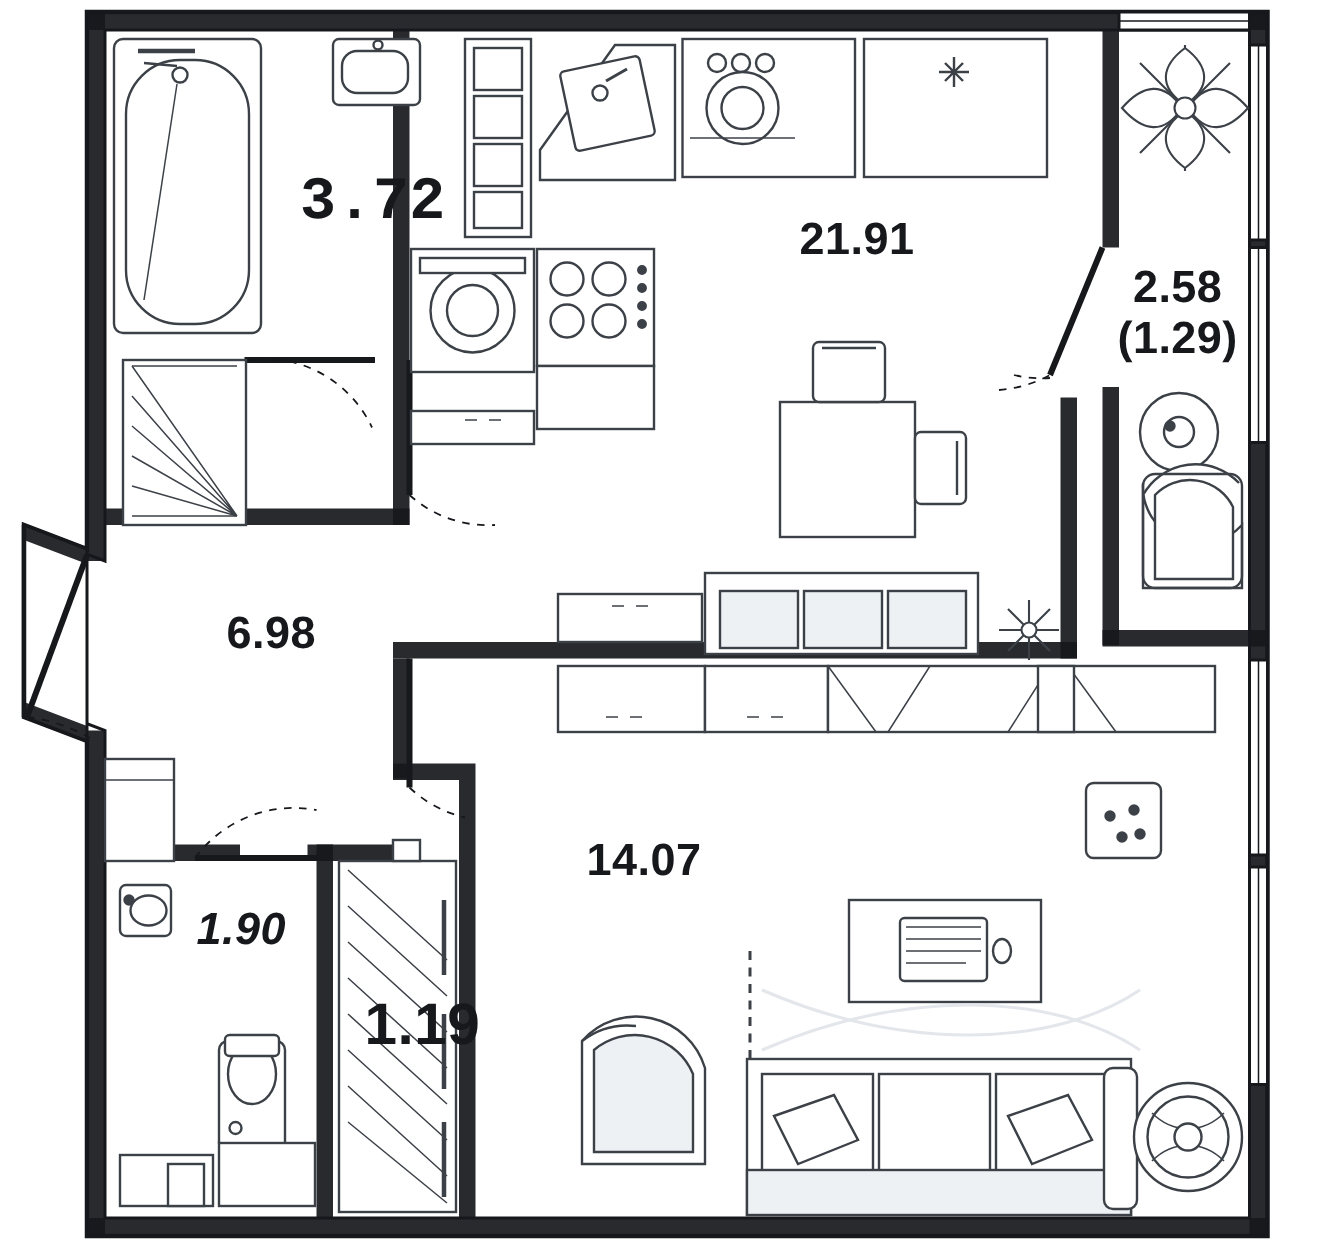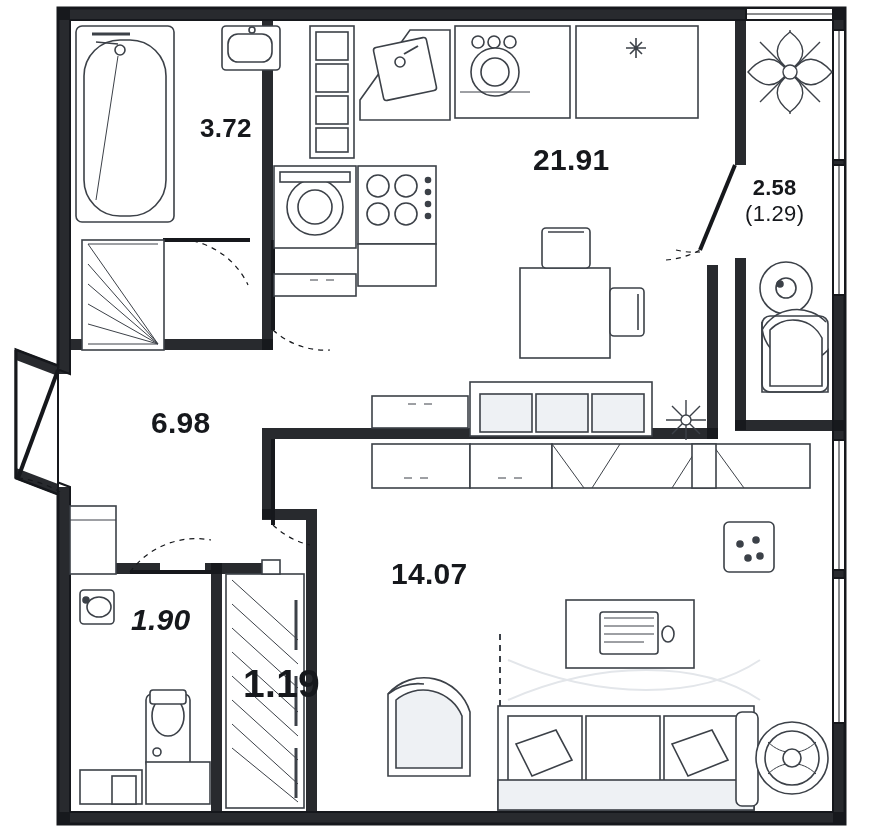--- a/index.html
+++ b/index.html
@@ -25,21 +25,21 @@
   .area-label {
     position: absolute;
     color: #16181c;
     font-weight: bold;
     white-space: nowrap;
     letter-spacing: 0.3px;
   }
   .area-label .sub {
     display: block;
     text-align: left;
-    font-weight: normal;
+    font-weight: bold;
   }
 </style>
 </head>
 <body>
 
 <div id="plan">
 
   <svg width="881" height="832" viewBox="0 0 881 832">
     <g>
 
@@ -268,25 +268,25 @@
       <rect x="70" y="506" width="46" height="68" fill="#ffffff" stroke="#3c4148"></rect>
       <path d="M70 520 L116 520" stroke="#3c4148" stroke-width="1"></path>
 
       <rect x="226" y="574" width="78" height="234" fill="#ffffff" stroke="#3c4148"></rect>
       <path d="M232 580 L298 640 M232 604 L298 664 M232 628 L298 688 M232 652 L298 712 M232 676 L298 736 M232 700 L298 760 M232 724 L298 784 M232 748 L298 802" stroke="#3c4148" stroke-width="1"></path>
       <path d="M296 600 L296 650 M296 676 L296 726 M296 748 L296 798" stroke="#3c4148" stroke-width="3"></path>
       <rect x="262" y="560" width="18" height="14" fill="#ffffff" stroke="#3c4148"></rect>
     </g>
   </svg>
 
-  <div class="area-label" style="left:200px; top:113px; font-size:26px;">3.72</div>
+  <div class="area-label" style="left:200px; top:113px; font-size:40px;font-family:Liberation Mono, monospace;">3.72</div>
 
   <div class="area-label" style="left:533px; top:143px; font-size:30px;">21.91</div>
 
-  <div class="area-label" style="left:745px; top:175px; font-size:22px; text-align:center;">
+  <div class="area-label" style="left:745px; top:175px; font-size:30px; text-align:center;">
     <span>2.58</span>
     <span class="sub">(1.29)</span>
   </div>
 
   <div class="area-label" style="left:151px; top:406px; font-size:30px;">6.98</div>
 
   <div class="area-label" style="left:391px; top:557px; font-size:30px;">14.07</div>
 
   <div class="area-label" style="left:131px; top:603px; font-size:30px;font-style:italic;">1.90</div>
 

